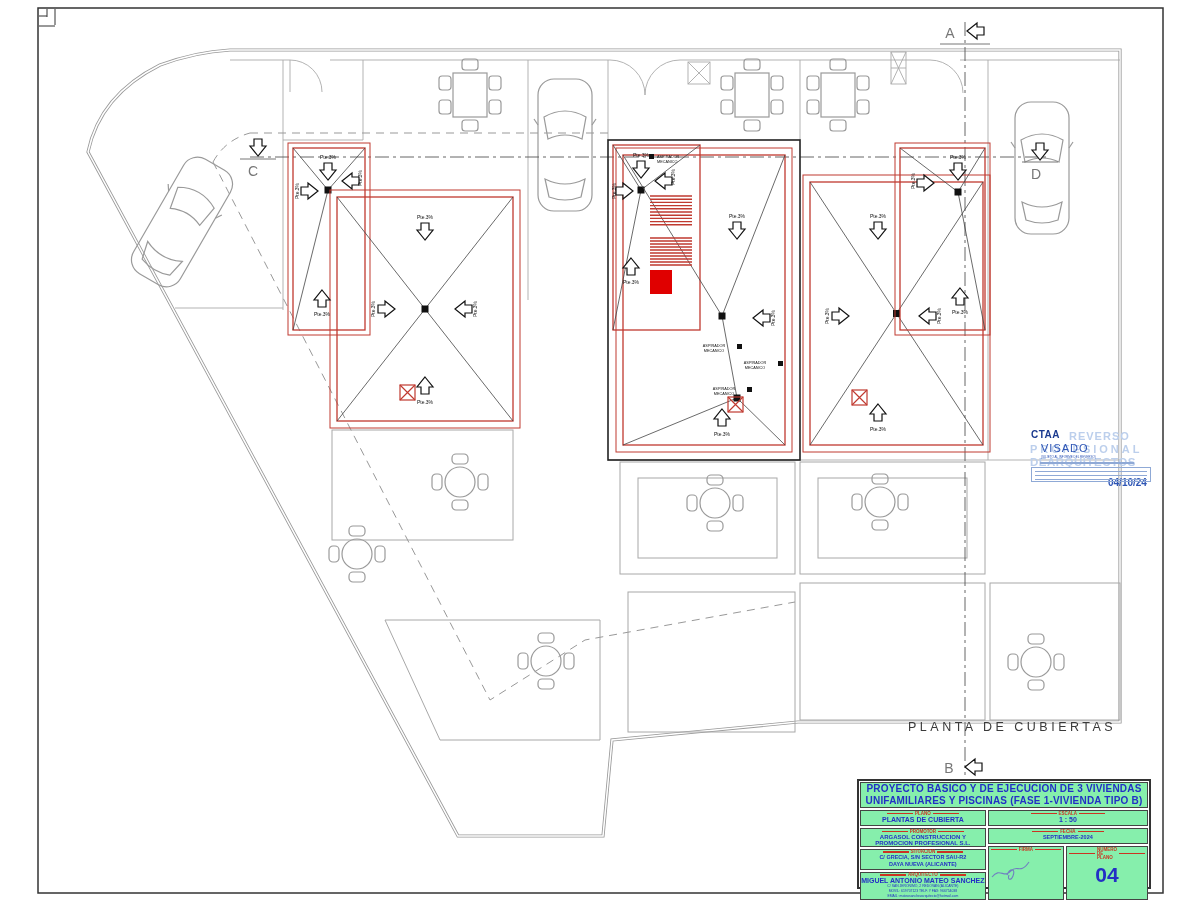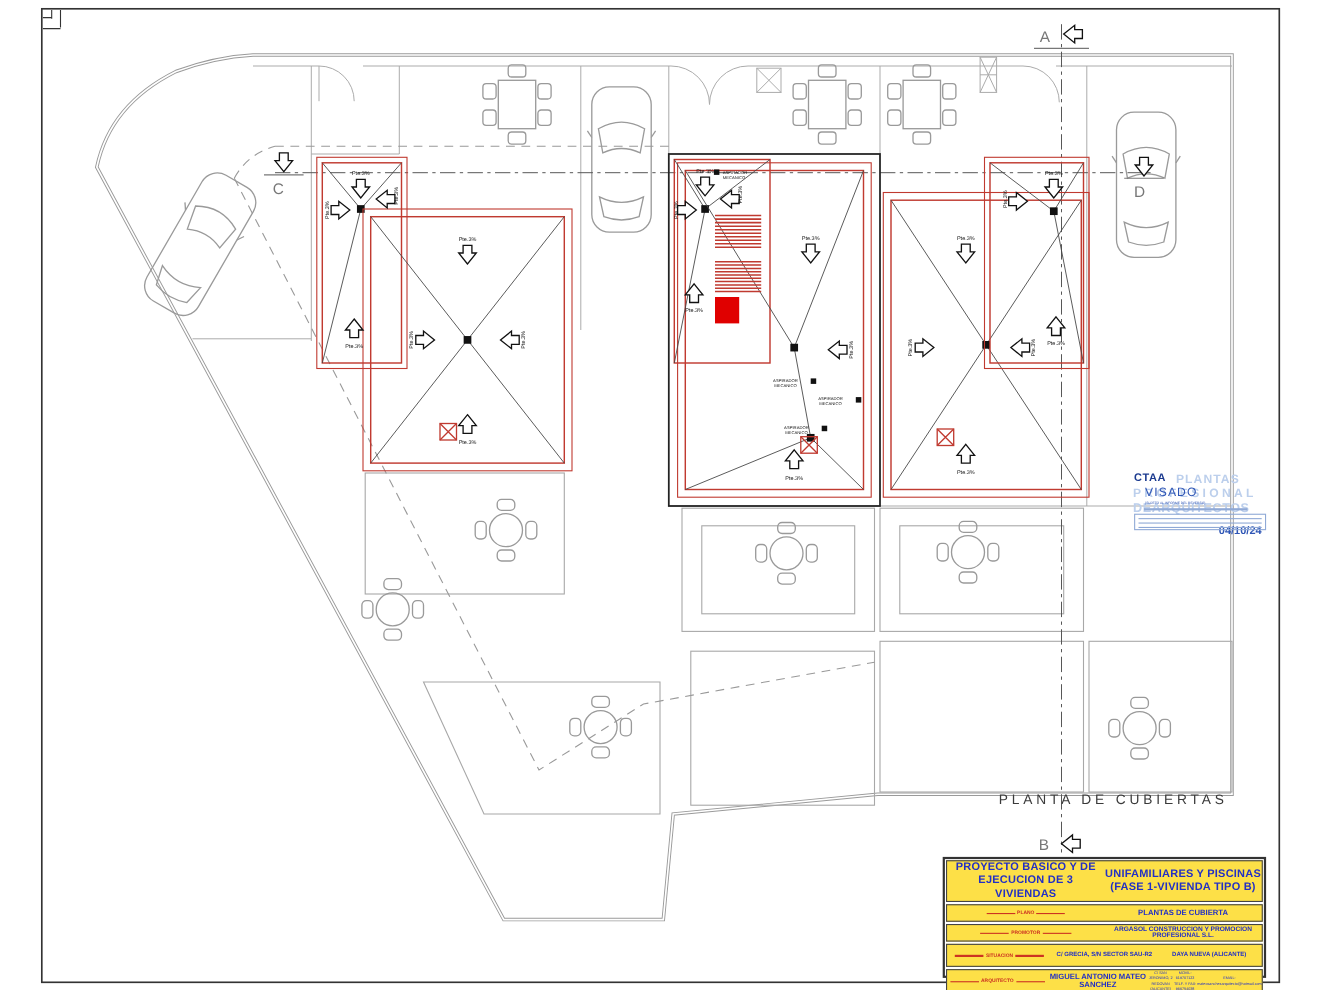--- a/index.html
+++ b/index.html
@@ -17,22 +17,22 @@
   .ctaa{position:absolute;left:3px;top:-1px;font-size:10px;font-weight:900;color:#1b3a8f;letter-spacing:.5px;}
   .visado{position:absolute;left:13px;top:12px;font-size:11px;font-weight:normal;color:#2e55b5;letter-spacing:1px;}
   .vdate{position:absolute;left:80px;top:13px;font-size:10px;font-weight:bold;color:#2e55b5;margin-top:34px;}
   .vnote{position:absolute;left:13px;top:25px;font-size:3px;color:#2e55b5;white-space:nowrap;}
   .sline{position:absolute;left:12px;top:32px;width:94px;height:1.5px;background:#8fa9d6;}
   .sbox{position:absolute;left:3px;top:37px;width:118px;height:13px;border:1px solid #8fa9d6;}
   .sbox i{display:block;height:1.5px;background:#8fa9d6;margin:2.5px 3px 0 3px;}
   
   .tblock{position:absolute;left:857px;top:779px;width:294px;height:110px;border:2px solid #333;
           background:#fff;display:flex;flex-direction:column;box-sizing:border-box;z-index:4;}
-  .cell{border:1px solid #444;margin:1px;position:relative;background:#fde047;box-sizing:border-box;
-        display:flex;flex-direction:row;align-items:center;}
+  .cell{border:1px solid #444;margin:1px;position:relative;background:#86efac;box-sizing:border-box;
+        display:flex;flex-direction:column;align-items:center;}
   .lbl{display:flex;align-items:center;justify-content:center;font-size:4.5px;line-height:4px;
        color:#cc3322;width:100%;margin-top:.5px;font-weight:bold;}
   .lbl::before,.lbl::after{content:"";height:1.5px;background:#cc3322;flex:0 0 26px;margin:0 2px;}
   .val{color:#2330c5;font-weight:bold;text-align:center;width:100%;}
   .t-title{flex:0 0 26px;justify-content:center;}
   .t-title .val{font-size:10px;line-height:1.2;letter-spacing:.2px;}
   .t-grid{flex:1;display:flex;}
   .t-left{flex:1;display:flex;flex-direction:column;}
   .t-right{flex:0 0 92px;display:flex;flex-direction:column;}
   .r16{flex:0 0 16px;}
@@ -274,21 +274,21 @@
     <text x="253" y="176">C</text>
     <use href="#arrD" transform="translate(1040,151)"></use>
     <line x1="1022" y1="162" x2="1058" y2="162" stroke="#777" stroke-width="1"></line>
     <text x="1036" y="179">D</text>
   </g>
 </svg>
 
 <div class="caption">PLANTA DE CUBIERTAS</div>
 
 <div class="stamp">
-  <span class="wm wm1">PLANTAS</span>
+  <span class="wm wm1">REVERSO</span>
   <span class="wm wm2">PROFESIONAL</span>
   <span class="wm wm3">DEARQUITECTOS</span>
   <span class="ctaa">CTAA</span>
   <span class="visado">VISADO</span>
   <span class="vdate">04/10/24</span>
   <span class="vnote">(SUJETO AL INFORME DEL REVERSO)</span>
   <span class="sline"></span>
   <span class="sbox">
         <i></i>
         <i></i>
@@ -317,16 +317,38 @@
         <div class="val v55">DAYA NUEVA (ALICANTE)</div>
       </div>
       <div class="cell rfill">
         <div class="lbl">ARQUITECTO</div>
         <div class="val v7">MIGUEL ANTONIO MATEO SANCHEZ</div>
         <div class="contact">C/ SAN JERONIMO, 2 REDOVAN (ALICANTE)</div>
         <div class="contact">MOVIL: 619707123   TELF. Y FAX: 966754038</div>
         <div class="contact">EMAIL: mateosanchezarquitecto@hotmail.com</div>
       </div>
     </div>
+    <div class="t-right">
+      <div class="cell r16">
+        <div class="lbl">ESCALA</div>
+        <div class="val v7">1 : 50</div>
+      </div>
+      <div class="cell r16">
+        <div class="lbl">FECHA</div>
+        <div class="val v55">SEPTIEMBRE-2024</div>
+      </div>
+      <div class="signrow">
+        <div class="cell firma">
+          <div class="lbl">FIRMA</div>
+          <svg width="44" height="38" viewBox="0 0 44 38">
+            <path d="M3,30 C11,20 15,32 22,24 C28,17 31,28 40,15 M18,28 c3,-7 9,-7 6,1 c-2,5 -6,4 -4,-1" fill="none" stroke="#7080c0" stroke-width="1.1"></path>
+          </svg>
+        </div>
+        <div class="cell numero">
+          <div class="lbl">NUMERO DE PLANO</div>
+          <div class="num">04</div>
+        </div>
+      </div>
+    </div>
   </div>
 </div>
 
 </div>
 
 </body></html>

